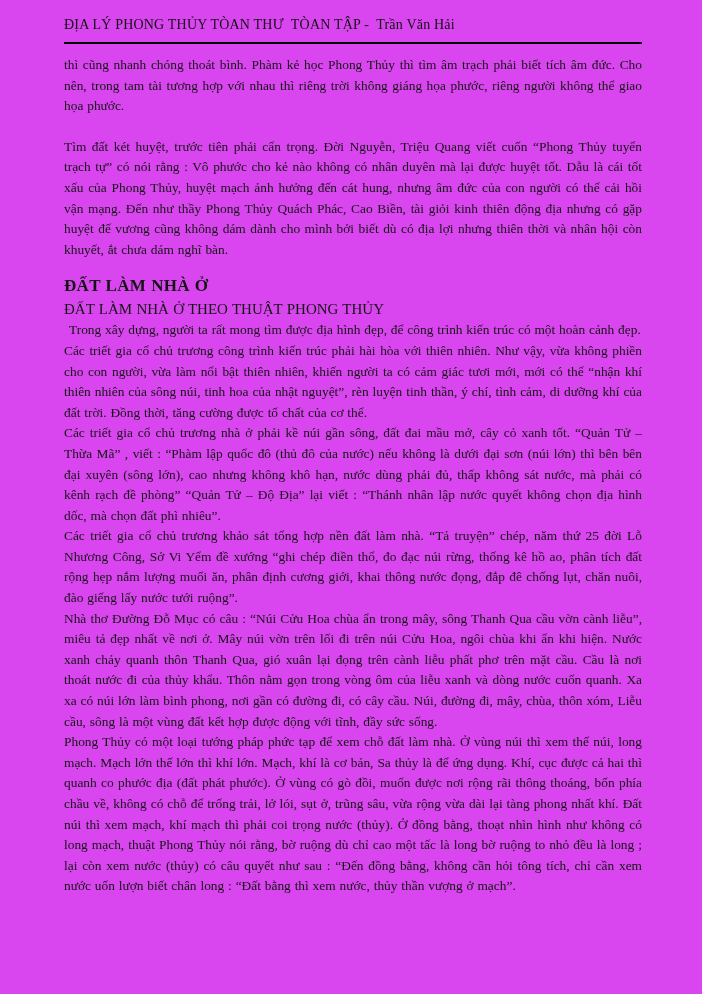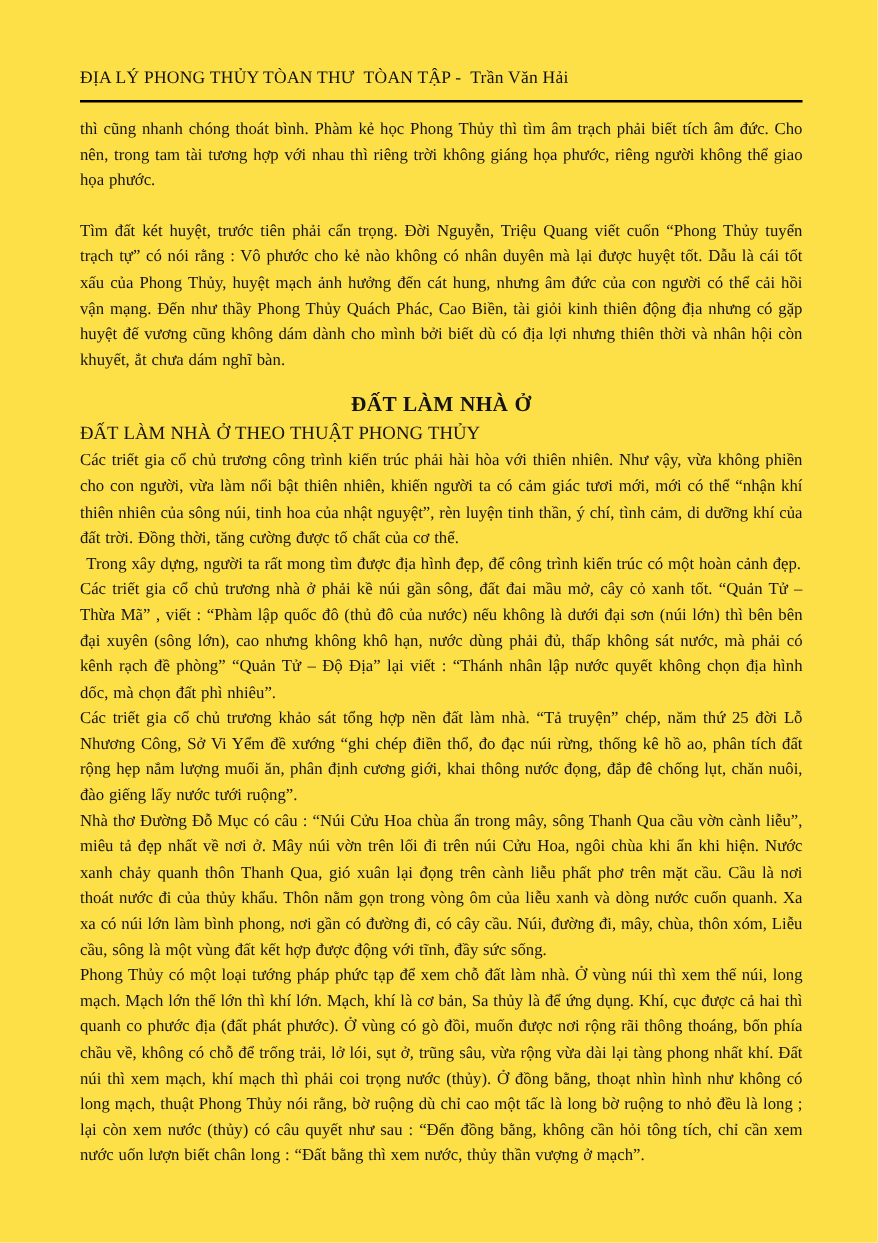--- a/index.html
+++ b/index.html
@@ -10,24 +10,24 @@
   body {
     width: 702px;
     height: 994px;
     position: relative;
     overflow: hidden;
   }
   .page {
     position: absolute;
     inset: 0;
     box-sizing: border-box;
-    padding: 54px 60px 0 64px;
+    padding: 16px 60px 0 64px;
     font-family: "Liberation Serif", "DejaVu Serif", serif;
     color: #141414;
-    background: #fde047;
+    background: #d946ef;
   }
   .header-title {
     font-size: 14px;
     line-height: 18px;
     letter-spacing: 0.2px;
     white-space: pre;
     color: #111;
   }
   .header-rule {
     border: 0;
@@ -47,21 +47,21 @@
   }
   .blank-line {
     height: 20px;
   }
   .section-heading {
     font-size: 17px;
     font-weight: bold;
     line-height: 22px;
     margin: 15px 0 0 0;
     letter-spacing: 0.3px;
-    text-align: center;
+    text-align: left;
   }
   .section-subheading {
     font-size: 15px;
     font-weight: normal;
     line-height: 21px;
     margin: 2px 0 0 0;
     text-align: left;
   }
   .first-indent {
     text-indent: 5px;
@@ -92,23 +92,23 @@
     <p class="para">thì cũng nhanh chóng thoát bình. Phàm kẻ học Phong Thủy thì tìm âm trạch phải biết tích âm đức. Cho nên, trong tam tài tương hợp với nhau thì riêng trời không giáng họa phước, riêng người không thể giao họa phước.</p>
 
     <div class="blank-line"></div>
 
     <p class="para">Tìm đất két huyệt, trước tiên phải cẩn trọng. Đời Nguyễn, Triệu Quang viết cuốn “Phong Thủy tuyển trạch tự” có nói rằng : Vô phước cho kẻ nào không có nhân duyên mà lại được huyệt tốt. Dẫu là cái tốt xấu của Phong Thủy, huyệt mạch ảnh hưởng đến cát hung, nhưng âm đức của con người có thể cải hồi vận mạng. Đến như thầy Phong Thủy Quách Phác, Cao Biền, tài giỏi kinh thiên động địa nhưng có gặp huyệt đế vương cũng không dám dành cho mình bởi biết dù có địa lợi nhưng thiên thời và nhân hội còn khuyết, ắt chưa dám nghĩ bàn.</p>
 
     <h1 class="section-heading">ĐẤT LÀM NHÀ Ở</h1>
 
     <h2 class="section-subheading">ĐẤT LÀM NHÀ Ở THEO THUẬT PHONG THỦY</h2>
 
+    <p class="para first-indent">Trong xây dựng, người ta rất mong tìm được địa hình đẹp, để công trình kiến trúc có một hoàn cảnh đẹp.</p>
+
     <p class="para">Các triết gia cổ chủ trương công trình kiến trúc phải hài hòa với thiên nhiên. Như vậy, vừa không phiền cho con người, vừa làm nổi bật thiên nhiên, khiến người ta có cảm giác tươi mới, mới có thể “nhận khí thiên nhiên của sông núi, tinh hoa của nhật nguyệt”, rèn luyện tinh thần, ý chí, tình cảm, di dưỡng khí của đất trời. Đồng thời, tăng cường được tố chất của cơ thể.</p>
-
-    <p class="para first-indent">Trong xây dựng, người ta rất mong tìm được địa hình đẹp, để công trình kiến trúc có một hoàn cảnh đẹp.</p>
 
     <p class="para">Các triết gia cổ chủ trương nhà ở phải kề núi gần sông, đất đai mầu mở, cây cỏ xanh tốt. “Quản Tử – Thừa Mã” , viết : “Phàm lập quốc đô (thủ đô của nước) nếu không là dưới đại sơn (núi lớn) thì bên bên đại xuyên (sông lớn), cao nhưng không khô hạn, nước dùng phải đủ, thấp không sát nước, mà phải có kênh rạch đề phòng” “Quản Tử – Độ Địa” lại viết : “Thánh nhân lập nước quyết không chọn địa hình dốc, mà chọn đất phì nhiêu”.</p>
 
     <p class="para">Các triết gia cổ chủ trương khảo sát tổng hợp nền đất làm nhà. “Tả truyện” chép, năm thứ 25 đời Lỗ Nhương Công, Sở Vi Yểm đề xướng “ghi chép điền thổ, đo đạc núi rừng, thống kê hồ ao, phân tích đất rộng hẹp nắm lượng muối ăn, phân định cương giới, khai thông nước đọng, đắp đê chống lụt, chăn nuôi, đào giếng lấy nước tưới ruộng”.</p>
 
     <p class="para">Nhà thơ Đường Đỗ Mục có câu : “Núi Cửu Hoa chùa ẩn trong mây, sông Thanh Qua cầu vờn cành liễu”, miêu tả đẹp nhất về nơi ở. Mây núi vờn trên lối đi trên núi Cửu Hoa, ngôi chùa khi ẩn khi hiện. Nước xanh chảy quanh thôn Thanh Qua, gió xuân lại đọng trên cành liễu phất phơ trên mặt cầu. Cầu là nơi thoát nước đi của thủy khẩu. Thôn nằm gọn trong vòng ôm của liễu xanh và dòng nước cuốn quanh. Xa xa có núi lớn làm bình phong, nơi gần có đường đi, có cây cầu. Núi, đường đi, mây, chùa, thôn xóm, Liễu cầu, sông là một vùng đất kết hợp được động với tĩnh, đầy sức sống.</p>
 
     <p class="para">Phong Thủy có một loại tướng pháp phức tạp để xem chỗ đất làm nhà. Ở vùng núi thì xem thế núi, long mạch. Mạch lớn thế lớn thì khí lớn. Mạch, khí là cơ bản, Sa thủy là để ứng dụng. Khí, cục được cả hai thì quanh co phước địa (đất phát phước). Ở vùng có gò đồi, muốn được nơi rộng rãi thông thoáng, bốn phía chầu về, không có chỗ để trống trải, lở lói, sụt ở, trũng sâu, vừa rộng vừa dài lại tàng phong nhất khí. Đất núi thì xem mạch, khí mạch thì phải coi trọng nước (thủy). Ở đồng bằng, thoạt nhìn hình như không có long mạch, thuật Phong Thủy nói rằng, bờ ruộng dù chỉ cao một tấc là long bờ ruộng to nhỏ đều là long ; lại còn xem nước (thủy) có câu quyết như sau : “Đến đồng bằng, không cần hỏi tông tích, chỉ cần xem nước uốn lượn biết chân long : “Đất bằng thì xem nước, thủy thần vượng ở mạch”.</p>
 
   </div>

